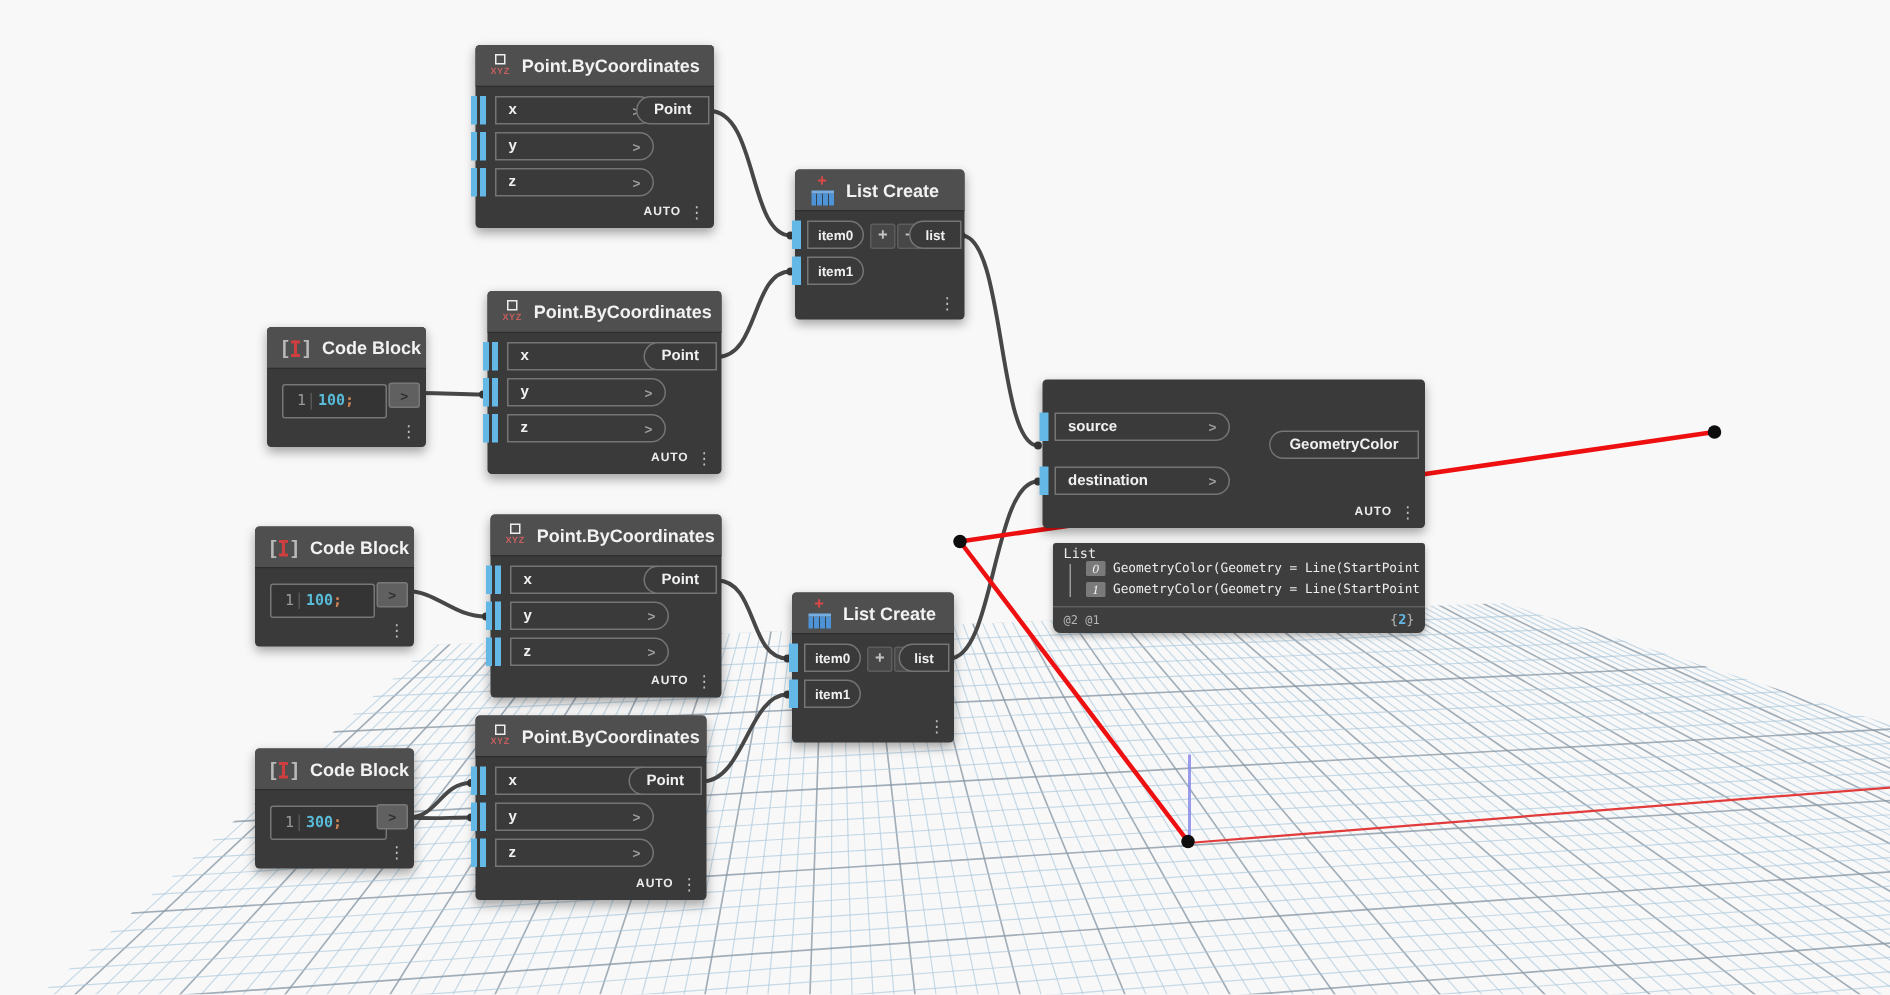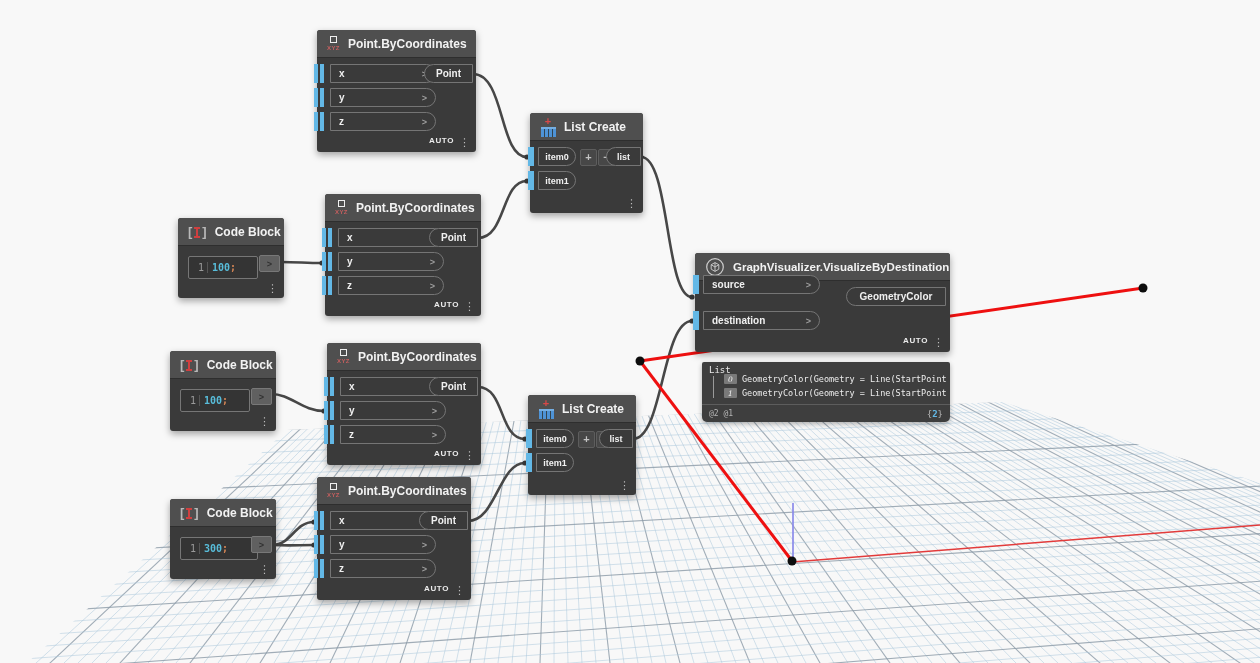--- a/index.html
+++ b/index.html
@@ -600,27 +600,20 @@
   <span class="lcbtn" style="left:68px;top:36px">
         <span>−</span>
       </span>
   <div class="outrow" style="top:34px;right:3px;width:34px">
     <span class="pill out" style="font-size:9px">list</span>
   </div>
   <span class="vdots">⋮</span>
 </div>
 
 <div class="node" style="left:695px;top:253px;width:255px;height:99px">
-  <div class="hdr">
-    <svg width="20" height="20" viewBox="0 0 20 20" style="flex:none">
-      <circle cx="10" cy="10" r="8.3" fill="none" stroke="#cfcfcf" stroke-width="1.2"></circle>
-      <path d="M10,5.6 L13.8,7.7 L13.8,12.2 L10,14.4 L6.2,12.2 L6.2,7.7 Z M10,5.6 L10,10 M6.2,7.7 L10,10 M13.8,7.7 L10,10 M10,14.4 L10,10" fill="none" stroke="#cfcfcf" stroke-width="0.9"></path>
-    </svg>
-    <span class="ttl sm">GraphVisualizer.VisualizeByDestination</span>
-  </div>
   <div class="inrow" style="top:22px;width:130px">
     <span class="tab single"></span>
     <span class="pill in" style="left:8px;width:117px">
           <span>source</span>
           <span class="chev">&gt;</span>
         </span>
   </div>
   <div class="inrow" style="top:58px;width:130px">
     <span class="tab single"></span>
     <span class="pill in" style="left:8px;width:117px">

